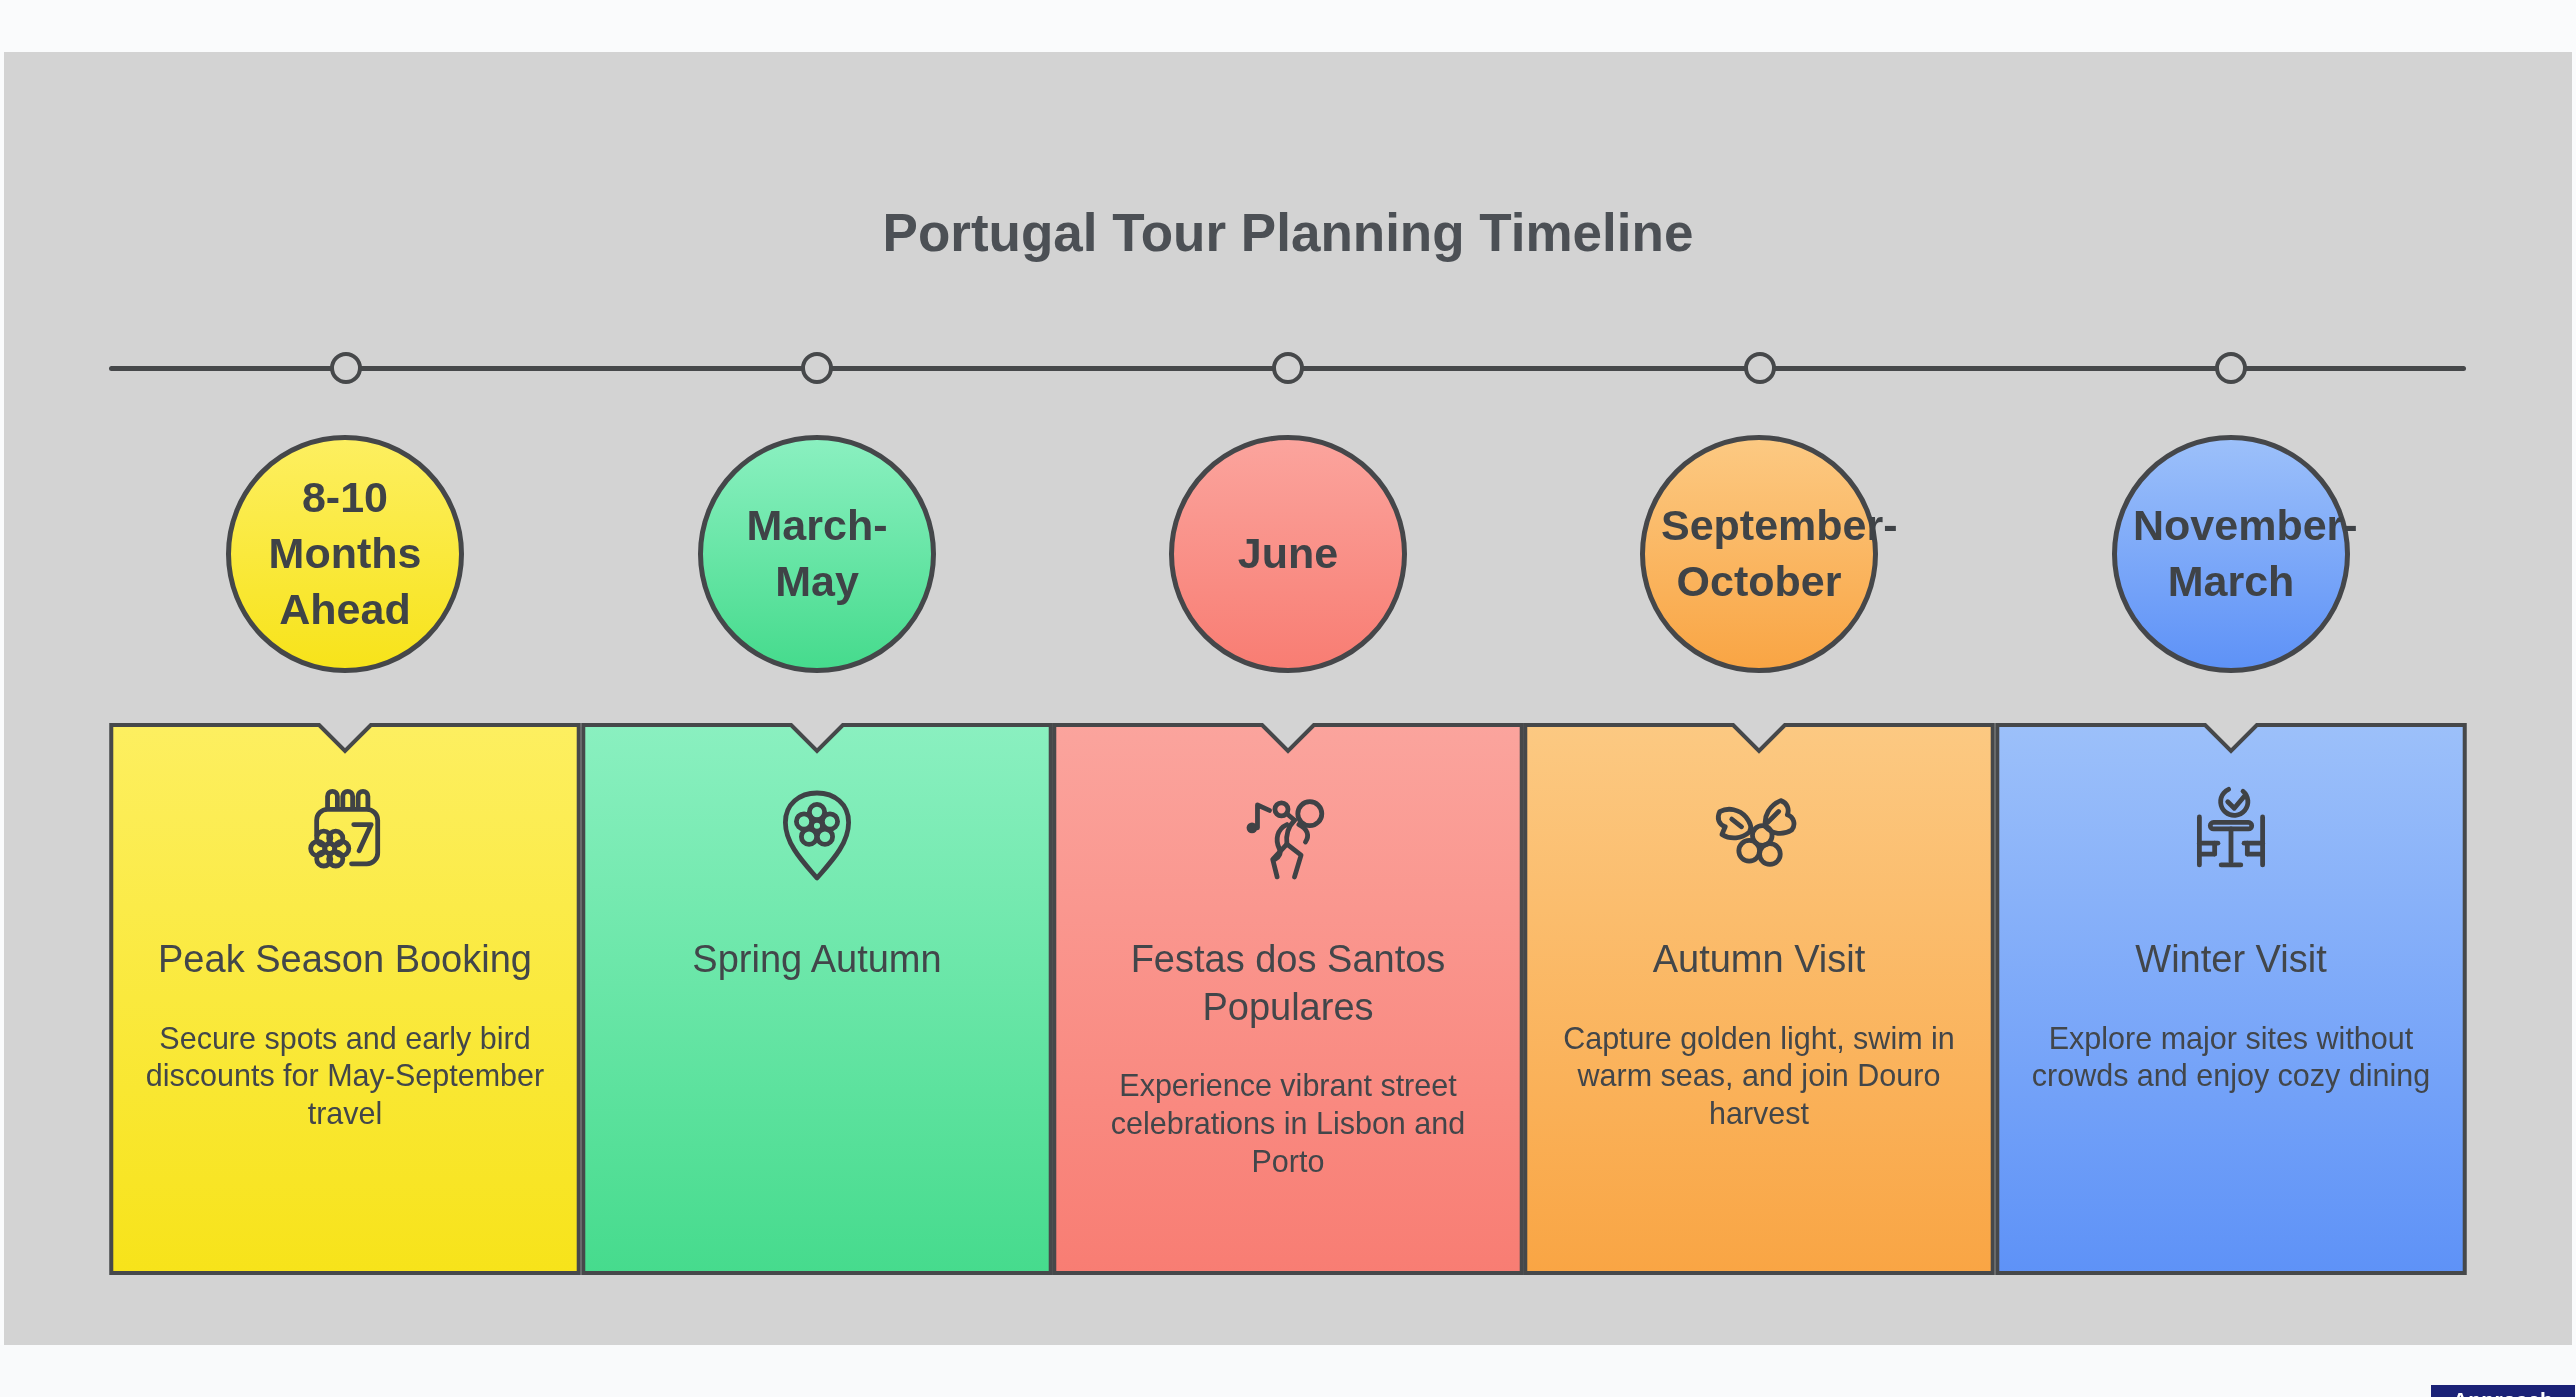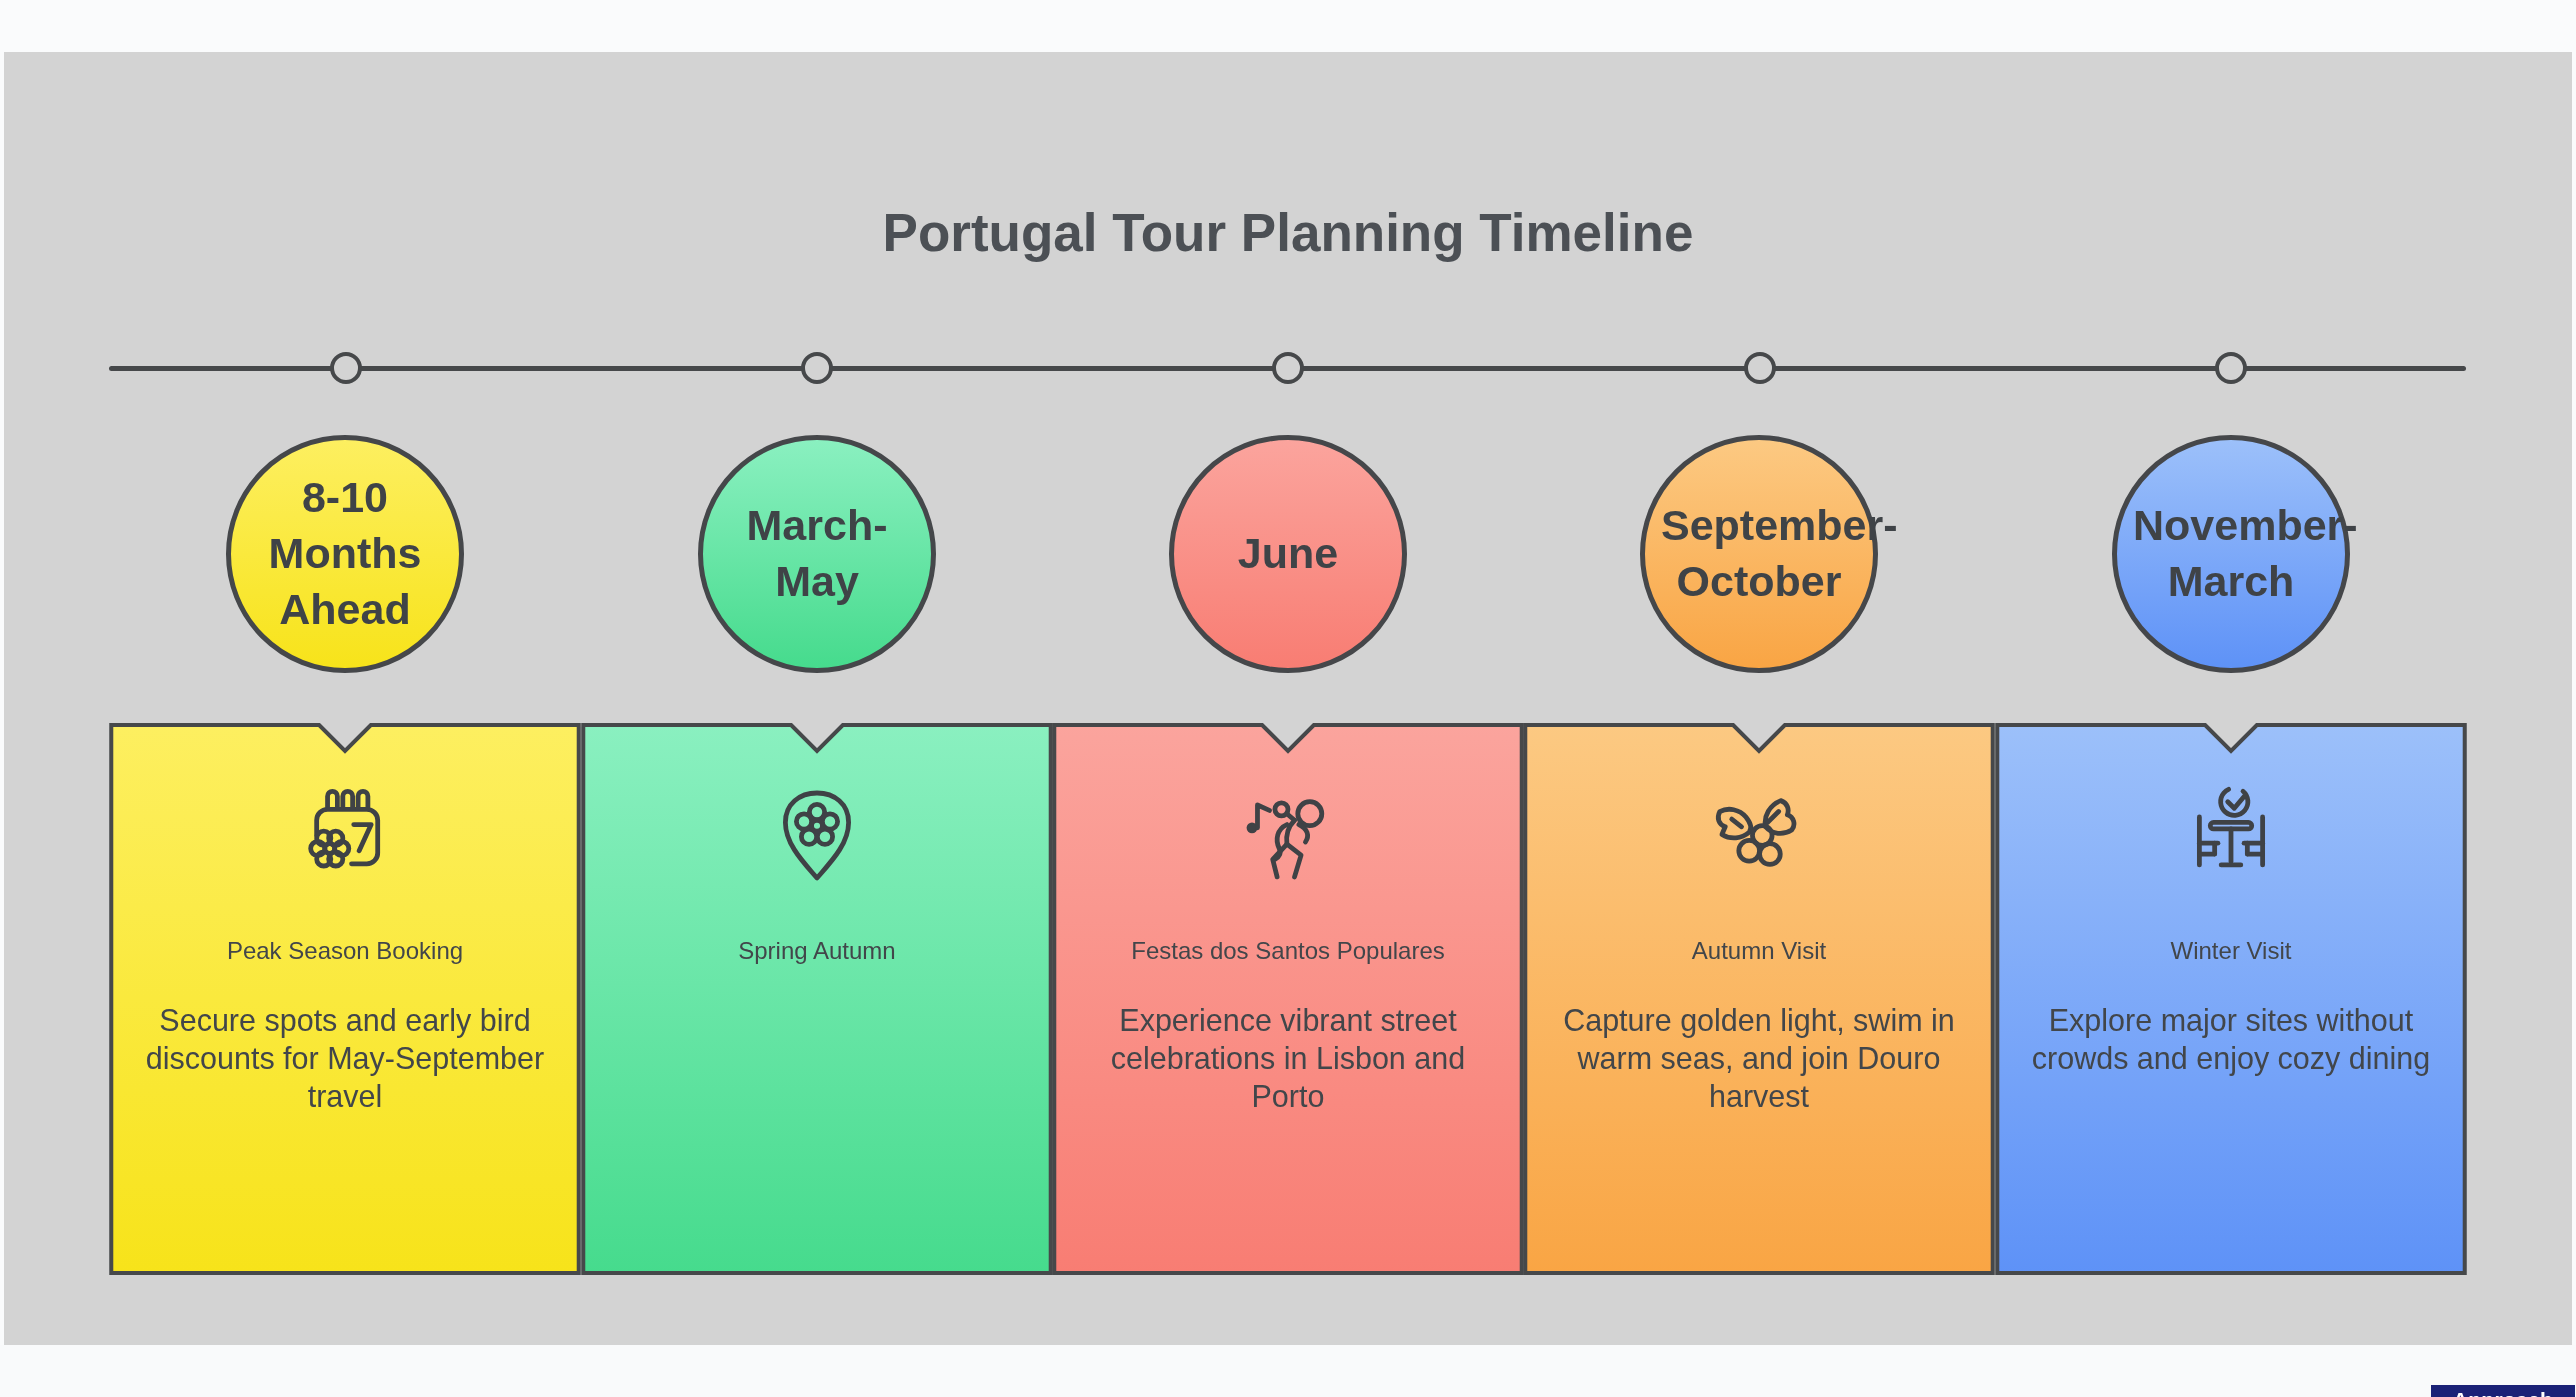--- a/index.html
+++ b/index.html
@@ -23,21 +23,21 @@
   .bubble-2{background:linear-gradient(180deg,#8af0c0,#46db8d);}
   .bubble-3{background:linear-gradient(180deg,#fba49d,#f87d73);}
   .bubble-4{background:linear-gradient(180deg,#fcc982,#f9a544);}
   .bubble-5{background:linear-gradient(180deg,#9cc0fa,#5e92f7);}
 
   .card{position:absolute;top:675px;width:472px;height:552px;}
   .card svg.card-bg{position:absolute;left:0;top:0;width:472px;height:552px;display:block;}
   .card .icon{position:absolute;left:50%;top:58px;transform:translateX(-50%);width:109px;height:109px;}
   .card .icon svg{width:109px;height:109px;display:block;}
   .card .texts{position:absolute;left:5%;top:213px;width:90%;text-align:center;color:#42464a;}
-  .card .heading{font-size:24px;font-weight:400;line-height:1.25;margin:0 0 36px 0;}
+  .card .heading{font-size:38px;font-weight:400;line-height:1.25;margin:0 0 36px 0;}
   .card .desc{font-size:30.5px;font-weight:400;line-height:1.24;margin:0;}
 
   .logo{position:absolute;left:2431px;top:1337px;width:144px;height:41px;background:#1b2277;
     display:flex;flex-direction:column;align-items:center;justify-content:center;color:#ffffff;}
   .logo .brand-name{font-size:21px;font-weight:700;letter-spacing:0.3px;line-height:1;}
   .logo .brand-tag{font-size:10px;font-weight:700;letter-spacing:0.6px;line-height:1;align-self:flex-end;
     margin:1.7px 19.6px 0 0;}
 
   .ic{fill:none;stroke:#3f4246;stroke-width:4.4;stroke-linecap:round;stroke-linejoin:round;}
   .ic-fill{fill:#3f4246;stroke:none;}

